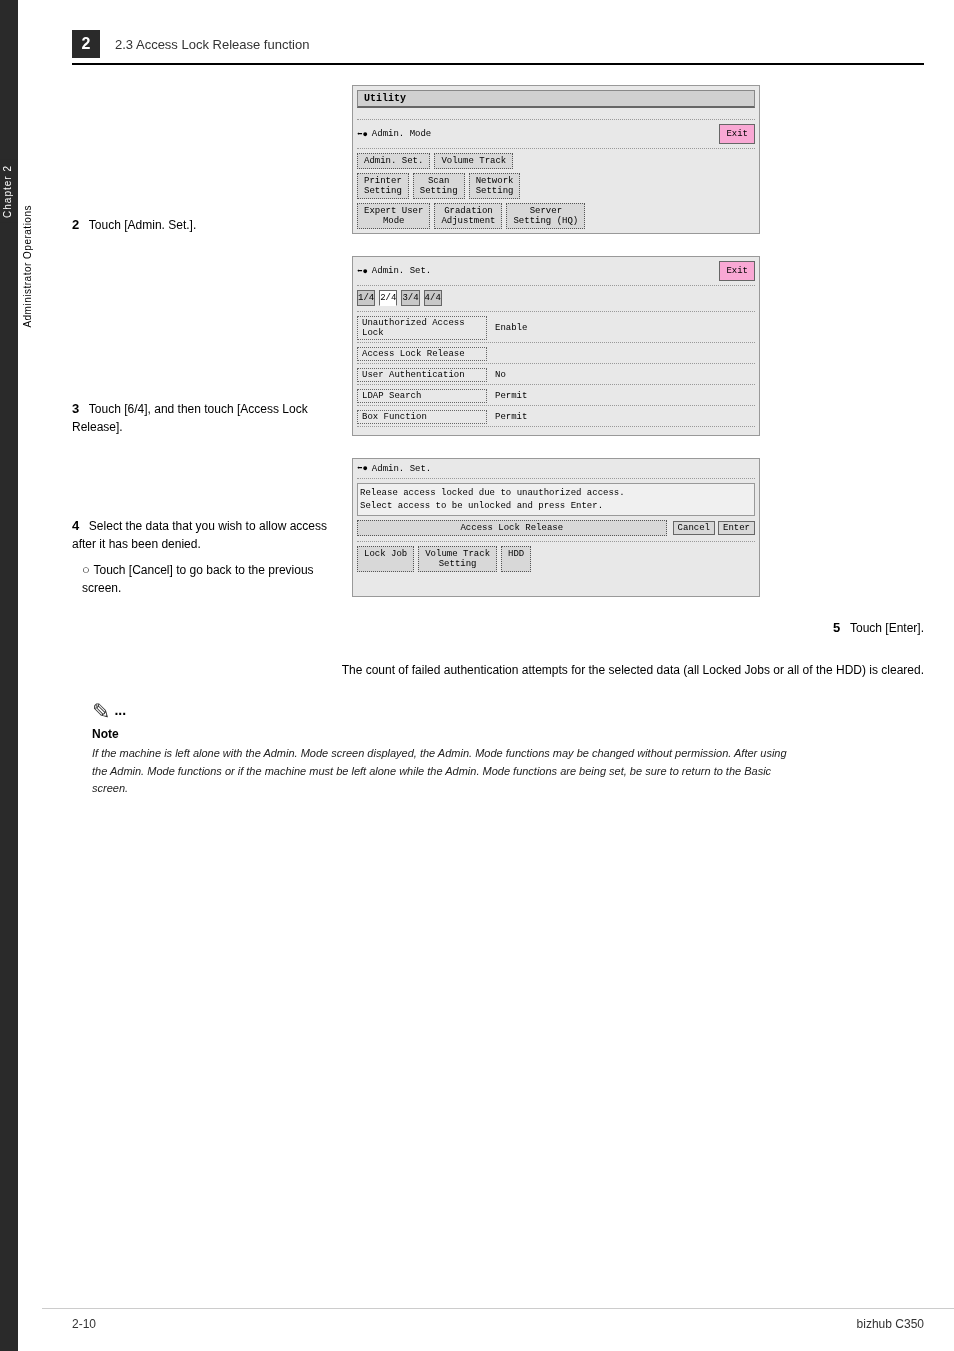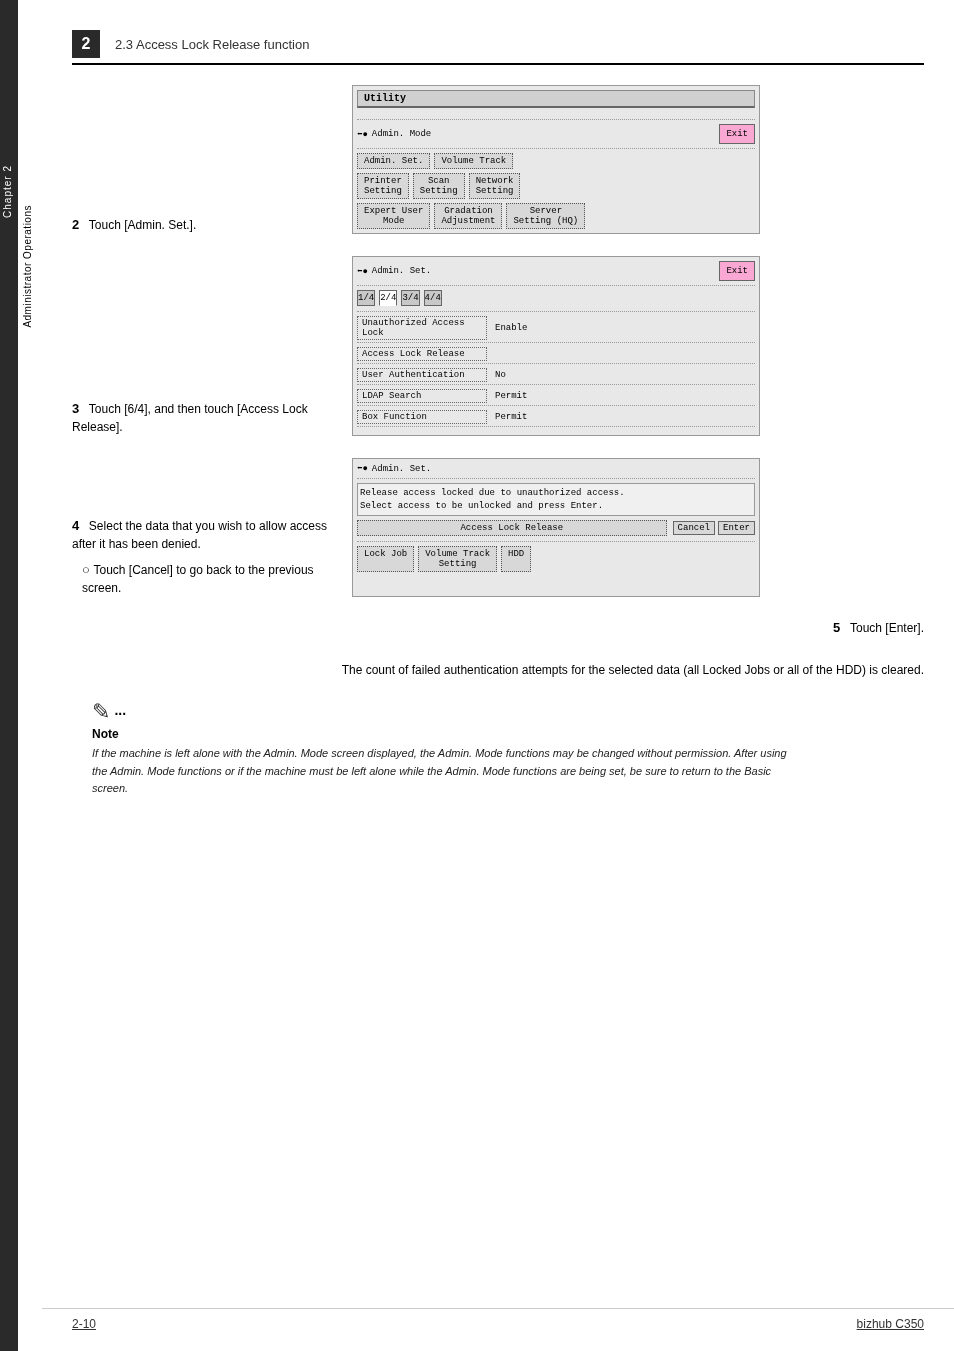--- a/index.html
+++ b/index.html
@@ -233,21 +233,20 @@
       bottom: 20px;
       left: 42px;
       right: 0;
       display: flex;
       justify-content: space-between;
       padding: 0 30px;
       font-size: 12px;
       color: #333;
       border-top: 1px solid #ccc;
       padding-top: 8px;
-      text-decoration: underline;
     }
 
     .step-row {
       display: flex;
       gap: 20px;
     }
   </style>
 </head>
 <body>
 

